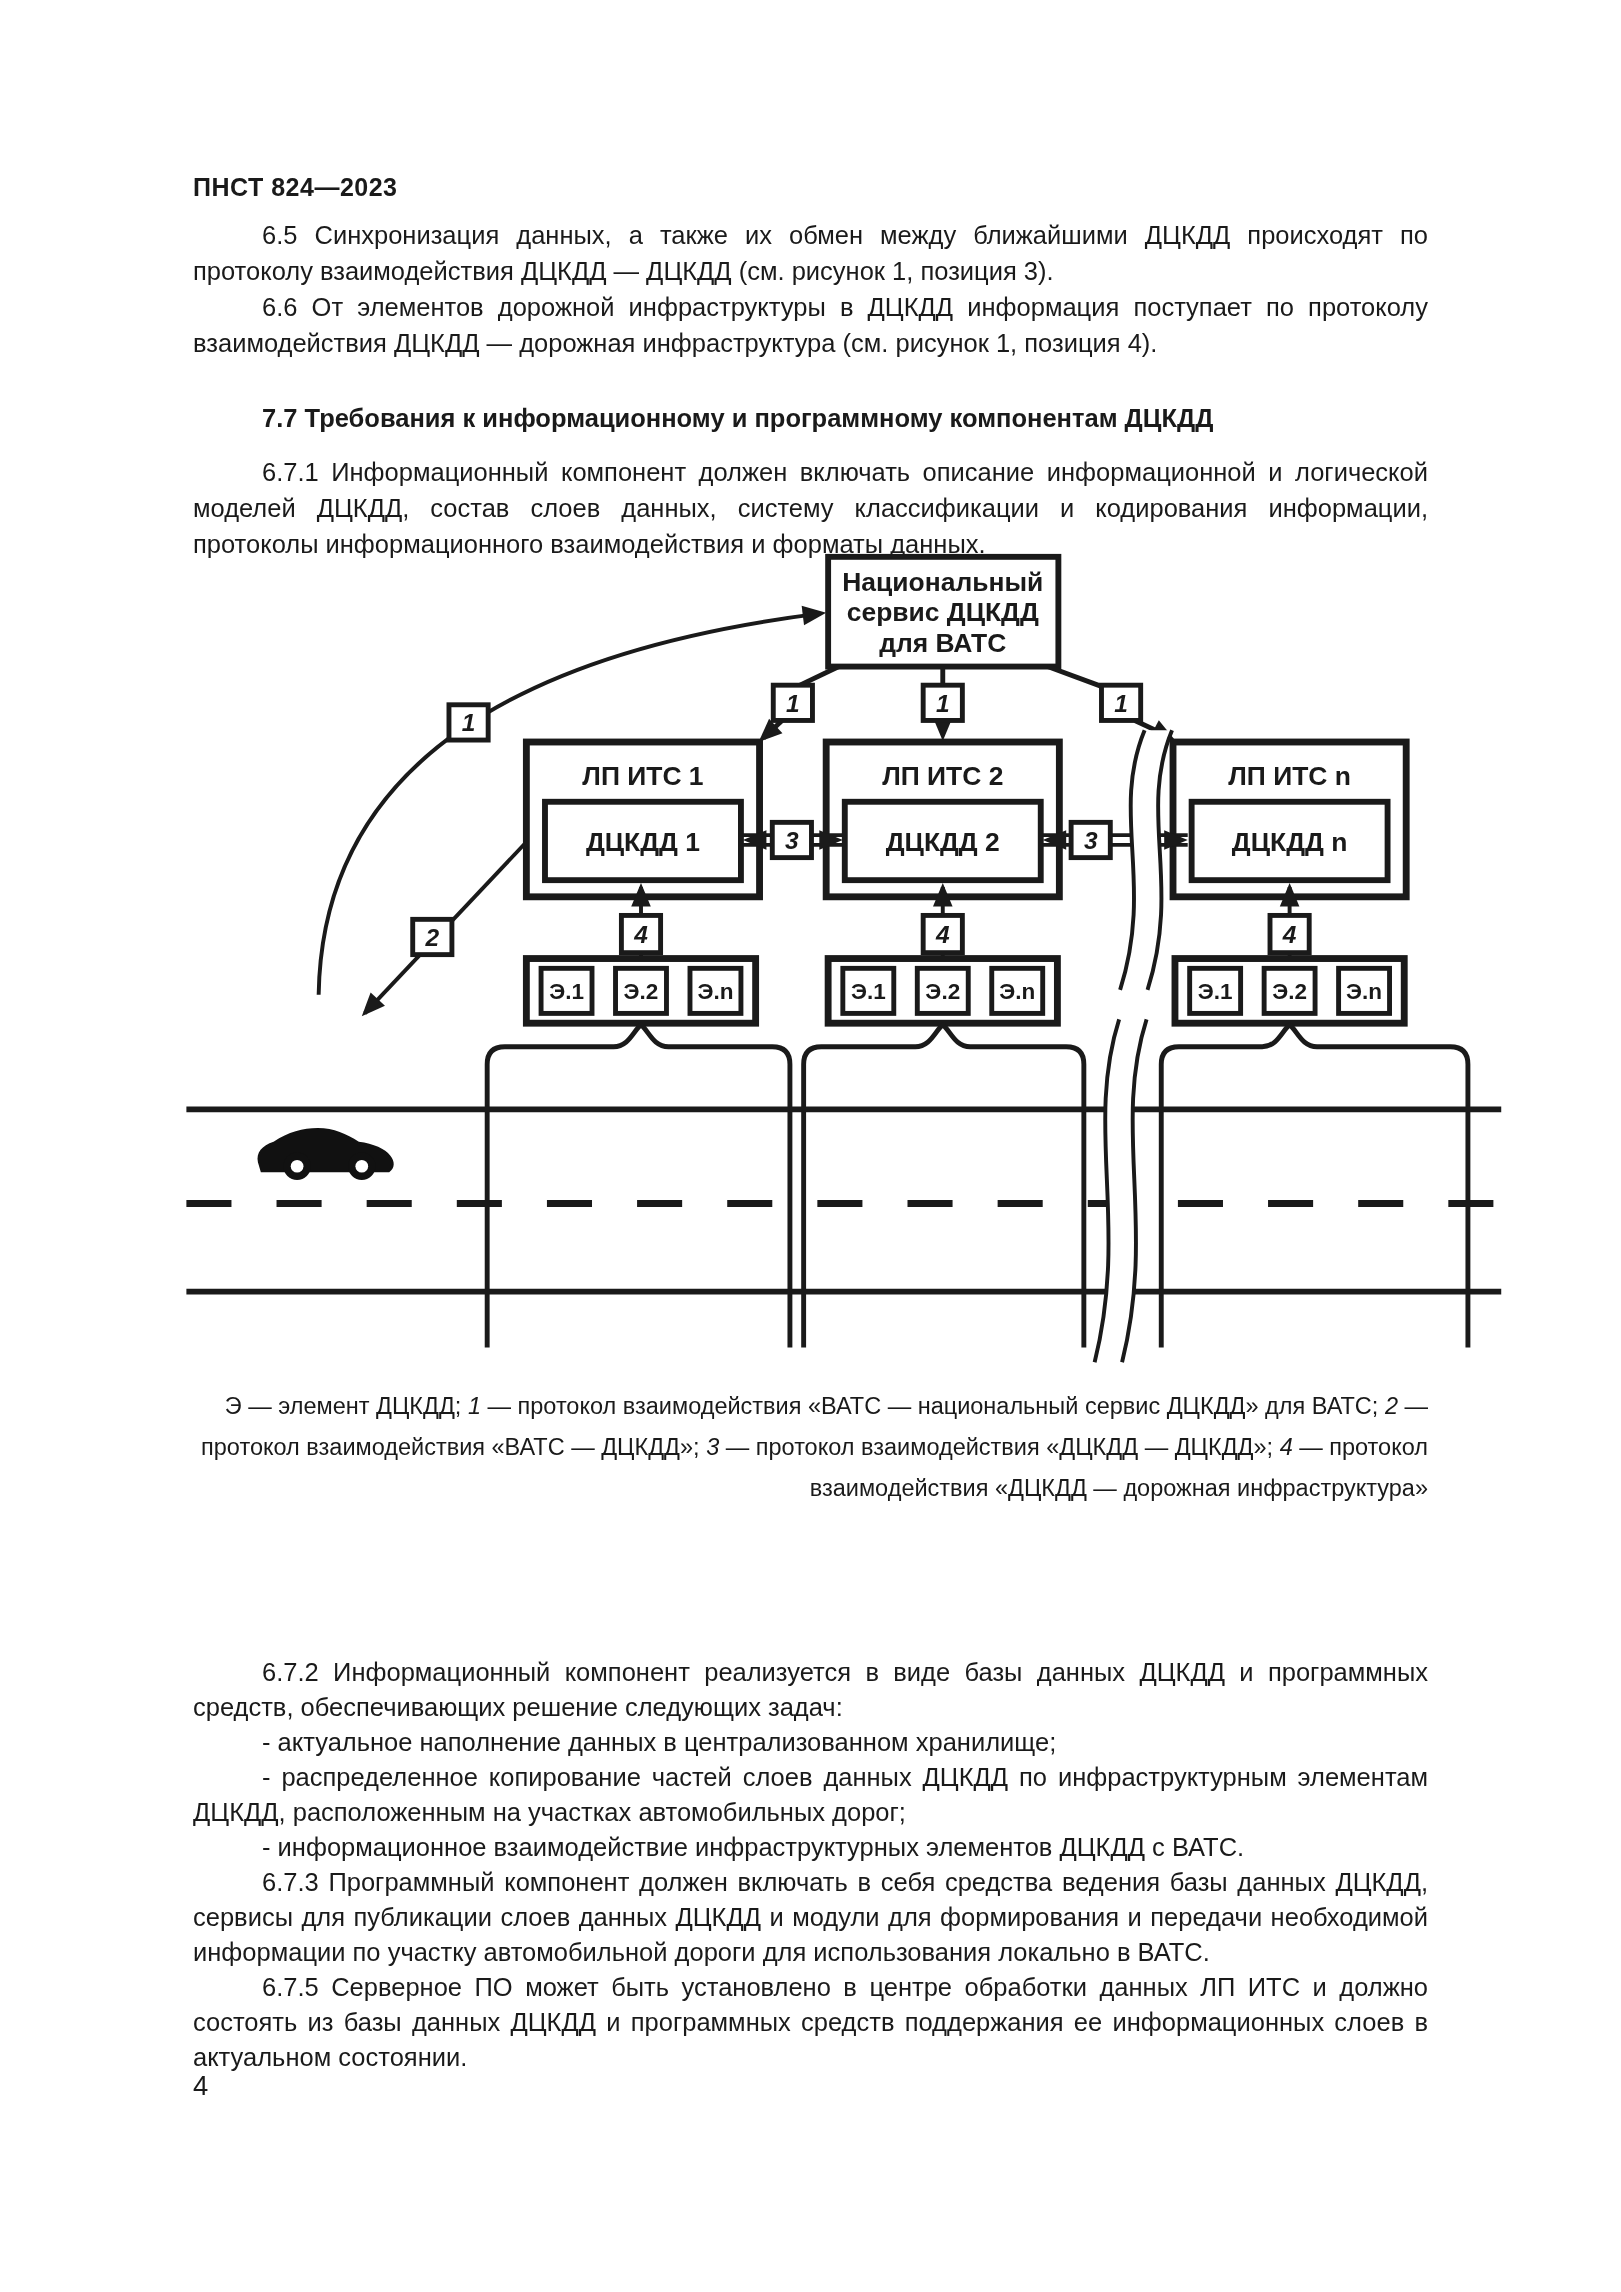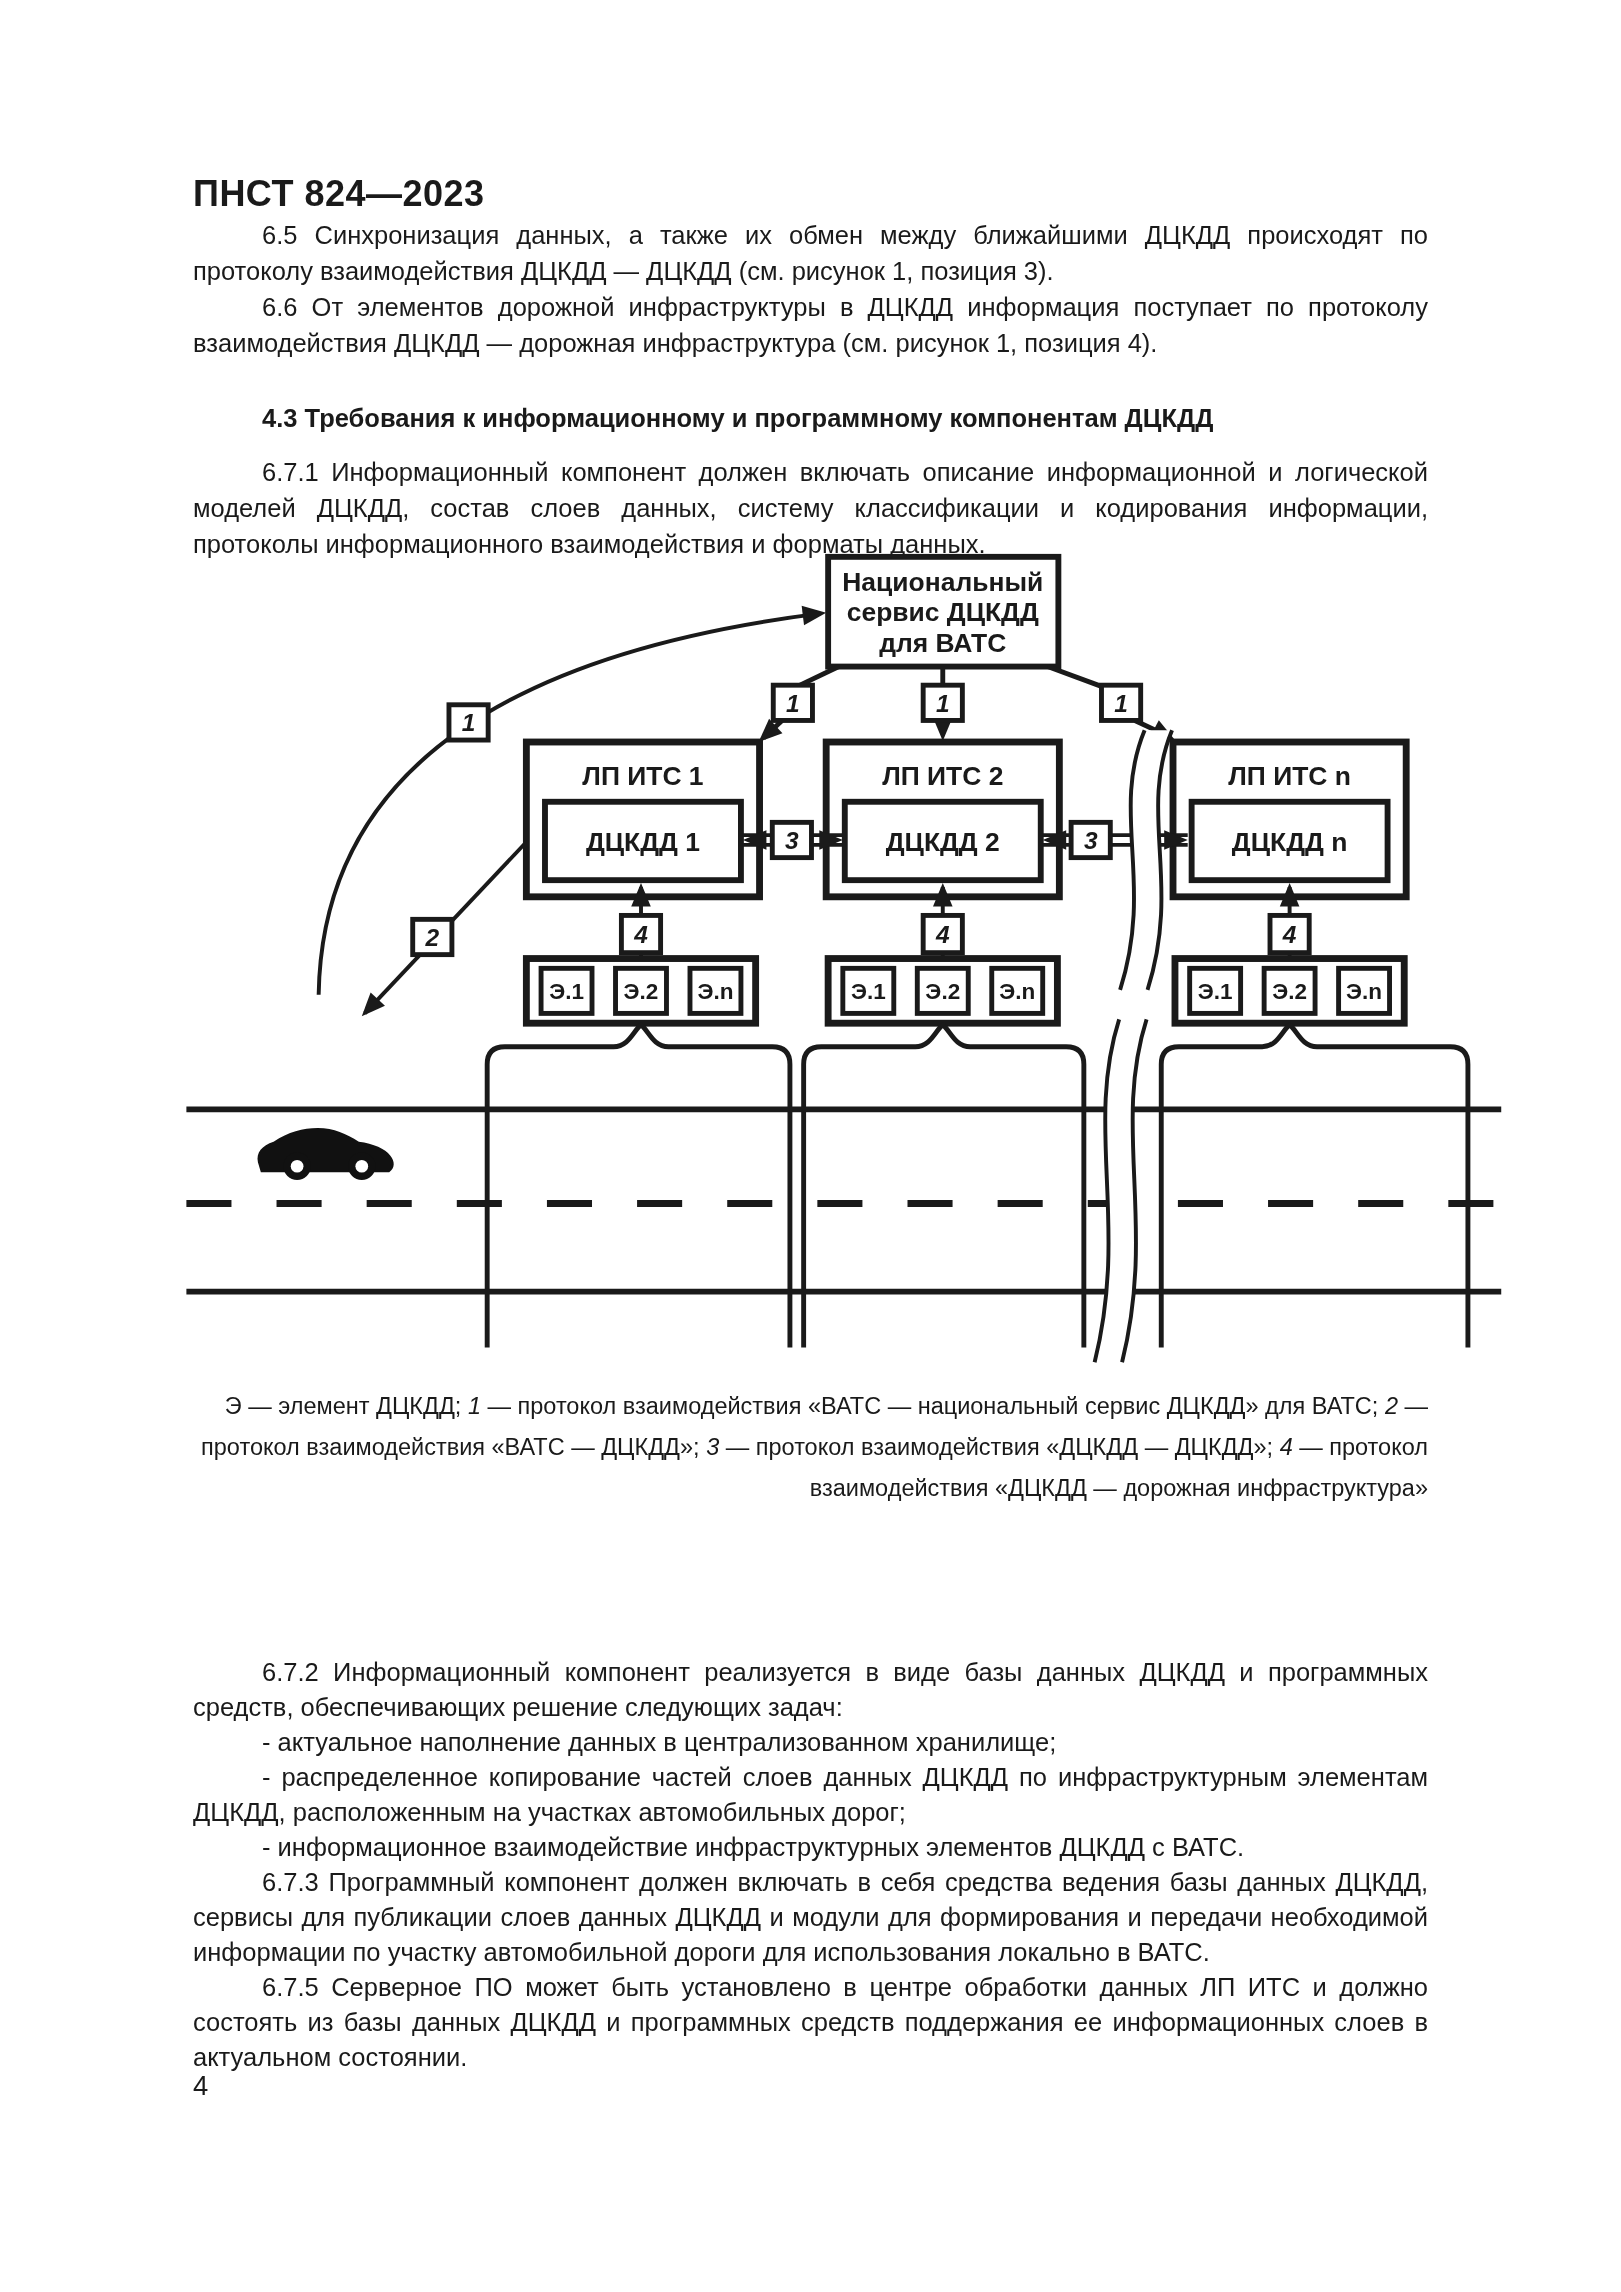--- a/index.html
+++ b/index.html
@@ -6,21 +6,21 @@
   .page{
     position:relative;
     width:1621px;height:2293px;
     background:#ffffff;
     font-family:"Liberation Sans", sans-serif;
     color:#1a1a1a;
     overflow:hidden;
   }
   .doc-header{
     position:absolute;left:193px;top:173px;
-    font-size:36px;font-weight:bold;letter-spacing:0.5px;
+    font-size:25px;font-weight:bold;letter-spacing:0.5px;
   }
   .text-block{
     position:absolute;left:193px;width:1235px;
     font-size:25.5px;line-height:36px;
     text-align:justify;
   }
   .text-block p{margin:0;text-indent:69px;}
   .text-block h2{
     margin:39px 0 17.6px 0;font-size:25.5px;line-height:36px;
     font-weight:bold;text-indent:69px;
@@ -52,21 +52,21 @@
 </head>
 <body>
 
 <div class="page">
 
   <div class="doc-header">ПНСТ 824—2023</div>
 
   <div class="text-block" id="block-upper">
     <p>6.5 Синхронизация данных, а также их обмен между ближайшими ДЦКДД происходят по протоколу взаимодействия ДЦКДД — ДЦКДД (см. рисунок 1, позиция 3).</p>
     <p>6.6 От элементов дорожной инфраструктуры в ДЦКДД информация поступает по протоколу взаимодействия ДЦКДД — дорожная инфраструктура (см. рисунок 1, позиция 4).</p>
-    <h2>4.3 Требования к информационному и программному компонентам ДЦКДД</h2>
+    <h2>7.7 Требования к информационному и программному компонентам ДЦКДД</h2>
     <p>6.7.1 Информационный компонент должен включать описание информационной и логической моделей ДЦКДД, состав слоев данных, систему классификации и кодирования информации, протоколы информационного взаимодействия и форматы данных.</p>
   </div>
 
   <svg class="figure-svg" viewBox="0 560 1654 840" xmlns="http://www.w3.org/2000/svg">
 
     <path class="ln" d="M 325 1015 Q 330 690 836 626" stroke-width="4"></path>
     <polygon class="arrow" points="0,0 -24,10 -24,-10" transform="translate(843,625) rotate(-7)"></polygon>
 
     <line class="ln" x1="572" y1="822" x2="372" y2="1034" stroke-width="4"></line>
     <polygon class="arrow" points="0,0 -24,10 -24,-10" transform="translate(369,1037) rotate(133)"></polygon>

